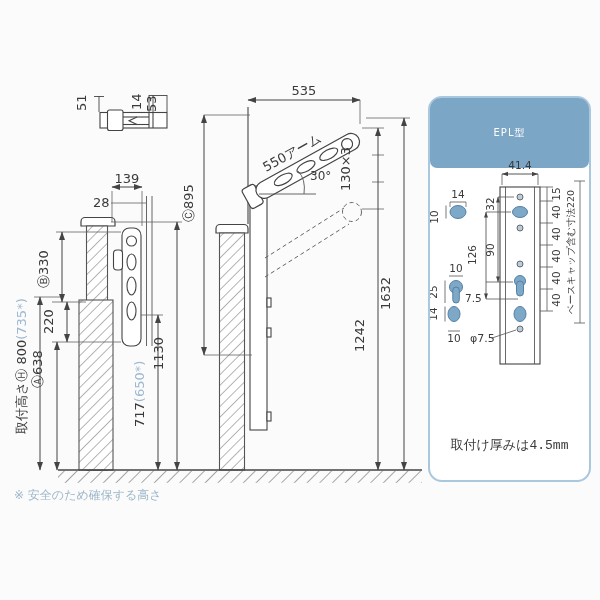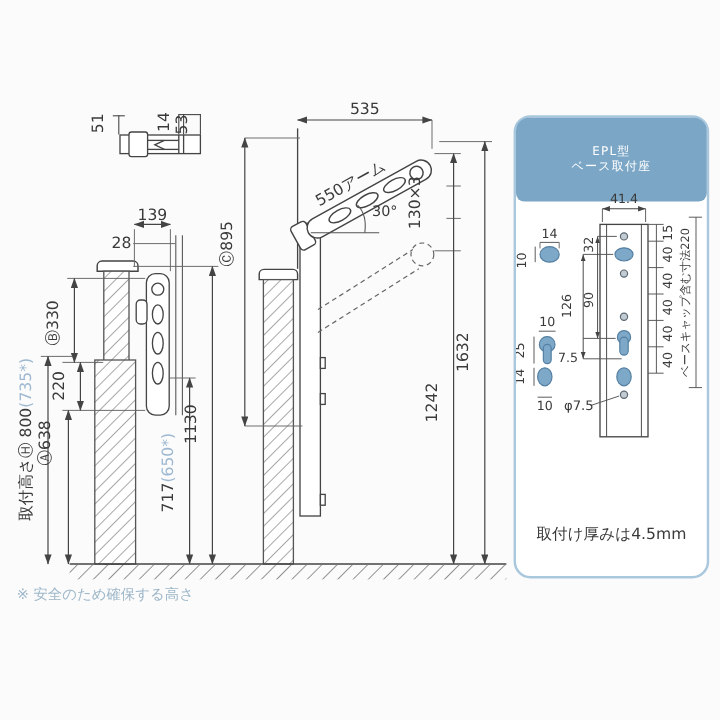--- a/index.html
+++ b/index.html
@@ -5,21 +5,21 @@
   html,body{margin:0;padding:0;}
   body{width:600px;height:600px;background:#fbfbfb;font-family:"DejaVu Sans","Liberation Sans",sans-serif;position:relative;overflow:hidden;}
   svg text{fill:#3a3a3a;font-family:"DejaVu Sans","Liberation Sans",sans-serif;}
   .dim{font-size:13px;}
   .dimsm{font-size:10.5px;}
   .lt{fill:#9db8d0;}
   .main-svg{position:absolute;left:0;top:0;}
   .panel{position:absolute;left:428px;top:96px;width:163px;height:386px;background:#ffffff;border:2px solid #a9c7dd;border-radius:14px;box-sizing:border-box;}
   .panel-header{height:70px;background:#7ba6c6;border-radius:11px 11px 7px 7px;display:flex;flex-direction:column;align-items:center;justify-content:center;color:#fff;font-size:10px;line-height:1.35;letter-spacing:1px;}
   .panel-svg{position:absolute;left:0;top:57px;}
-  .panel-note{position:absolute;left:0;bottom:26px;width:100%;text-align:center;font-size:13px;color:#3a3a3a;}
+  .panel-note{position:absolute;left:0;bottom:26px;width:100%;text-align:center;font-size:13px;color:#3a3a3a;font-family:Liberation Mono, monospace;}
   .footnote{position:absolute;left:14px;top:487px;font-size:12px;color:#9db7c9;}
 </style>
 </head>
 <body>
 
 <svg class="main-svg" width="600" height="600" viewBox="0 0 600 600">
   <defs>
     <marker id="ar" markerWidth="9" markerHeight="8" refX="8" refY="3" orient="auto-start-reverse">
       <path d="M0,0 L8.5,3 L0,6 z" fill="#444"></path>
     </marker>
@@ -153,21 +153,20 @@
 
   <g>
     <line x1="58" y1="470" x2="422" y2="470" stroke="#444" stroke-width="1.4"></line>
     <rect x="58" y="470.8" width="364" height="12" fill="url(#ghatch)"></rect>
   </g>
 </svg>
 
 <div class="panel">
   <div class="panel-header">
     <div>EPL型</div>
-    <div>ベース取付座</div>
   </div>
   <svg class="panel-svg" width="159" height="300" viewBox="0 100 159 300">
     <defs>
       <marker id="ar2" markerWidth="8" markerHeight="7" refX="7" refY="2.5" orient="auto-start-reverse">
         <path d="M0,0 L7,2.5 L0,5 z" fill="#444"></path>
       </marker>
     </defs>
     <g stroke="#444" fill="#fff" stroke-width="1.1">
       <rect x="70" y="132" width="40" height="177"></rect>
       <line x1="75.5" y1="132" x2="75.5" y2="309" stroke-width="0.8"></line>

